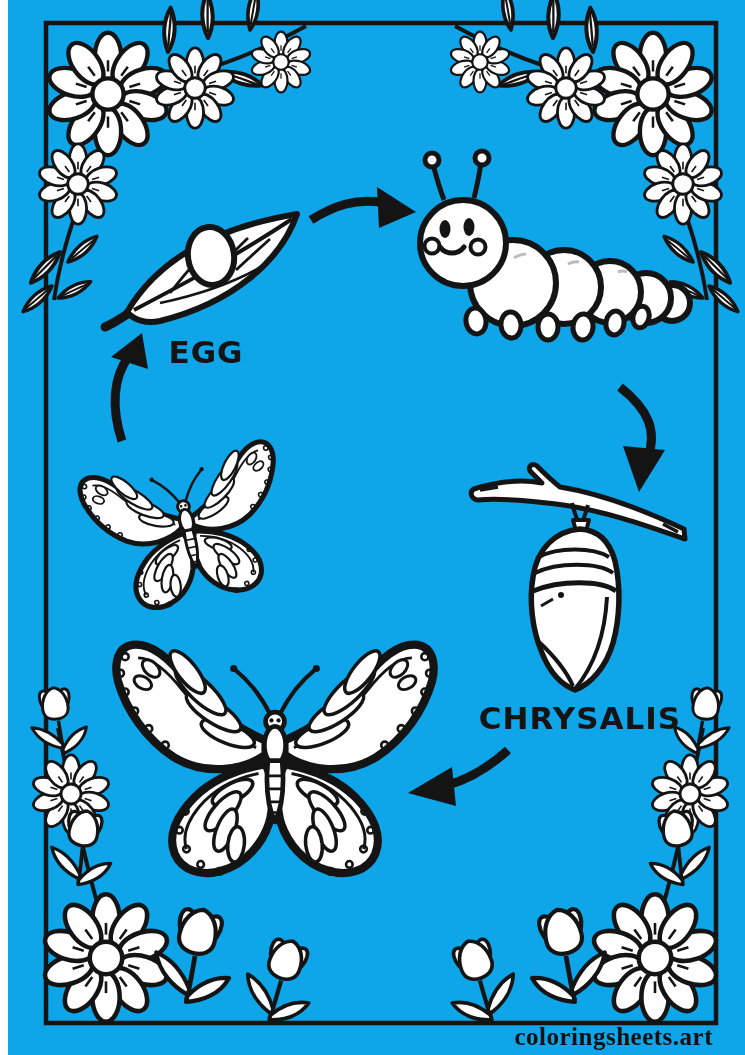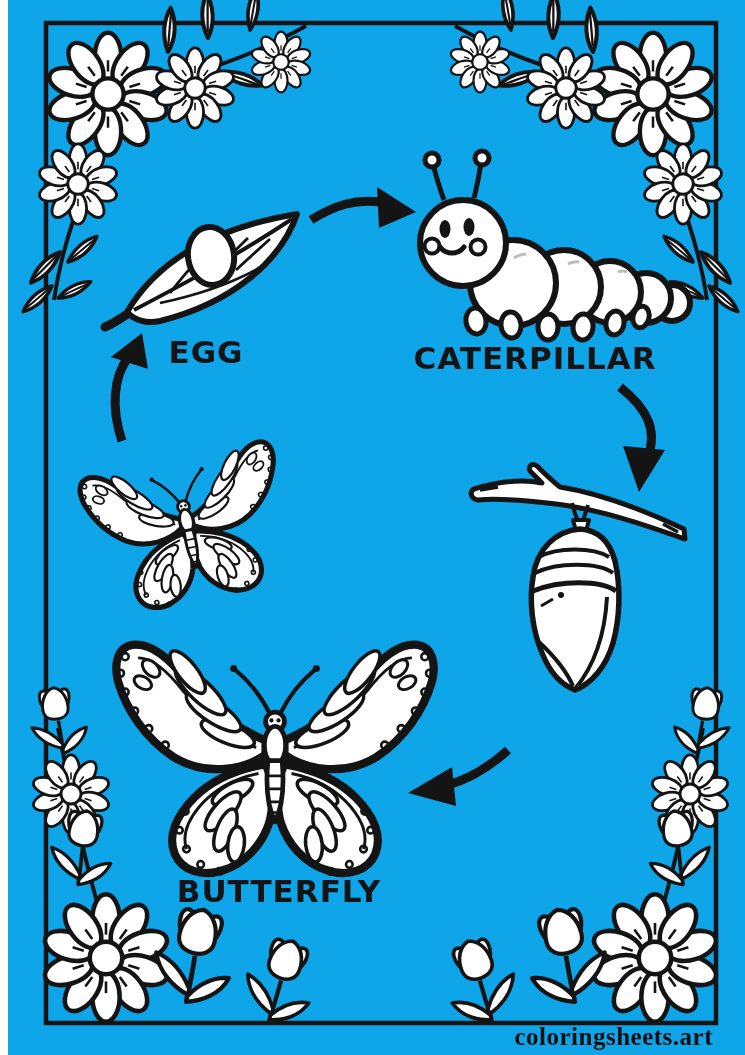--- a/index.html
+++ b/index.html
@@ -227,18 +227,17 @@
     <polygon points="103,357 134,333 140,369" fill="#141414"></polygon>
   </g>
 
   <use href="#butterfly-art" transform="translate(180,528) rotate(-12) scale(0.73)"></use>
 
   <use href="#butterfly-art" transform="translate(267,757) scale(1.18)"></use>
 
 </svg>
 
 <div class="stage-label label-egg">EGG</div>
-<div class="stage-label label-caterpillar">CATERPILLAR</div>
-<div class="stage-label label-butterfly">BUTTERFLY</div>
+<div class="stage-label label-chrysalis">CHRYSALIS</div>
 
 <div class="watermark">coloringsheets.art</div>
 
 </div>
 
 </body></html>

